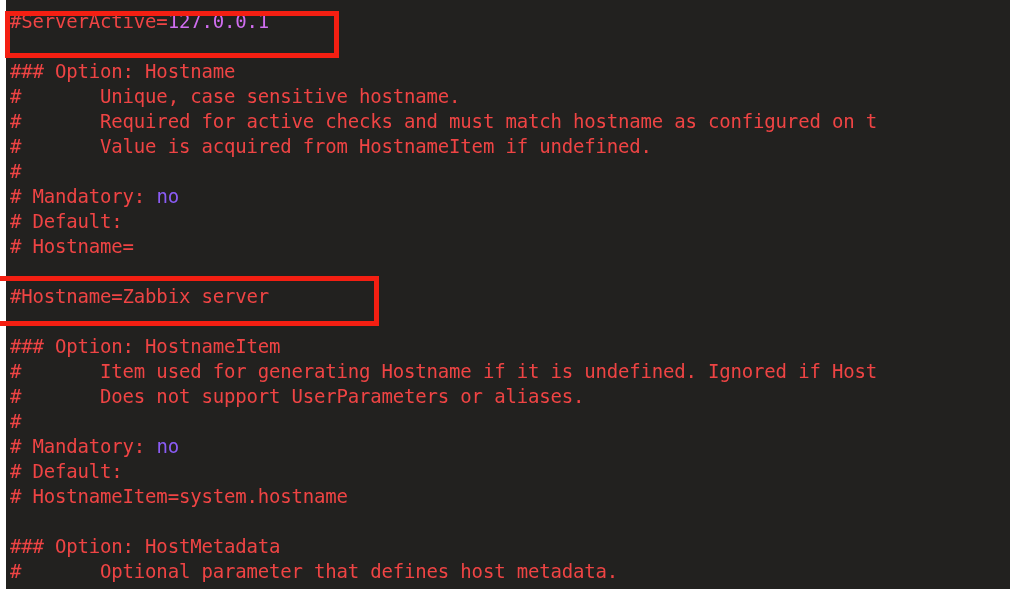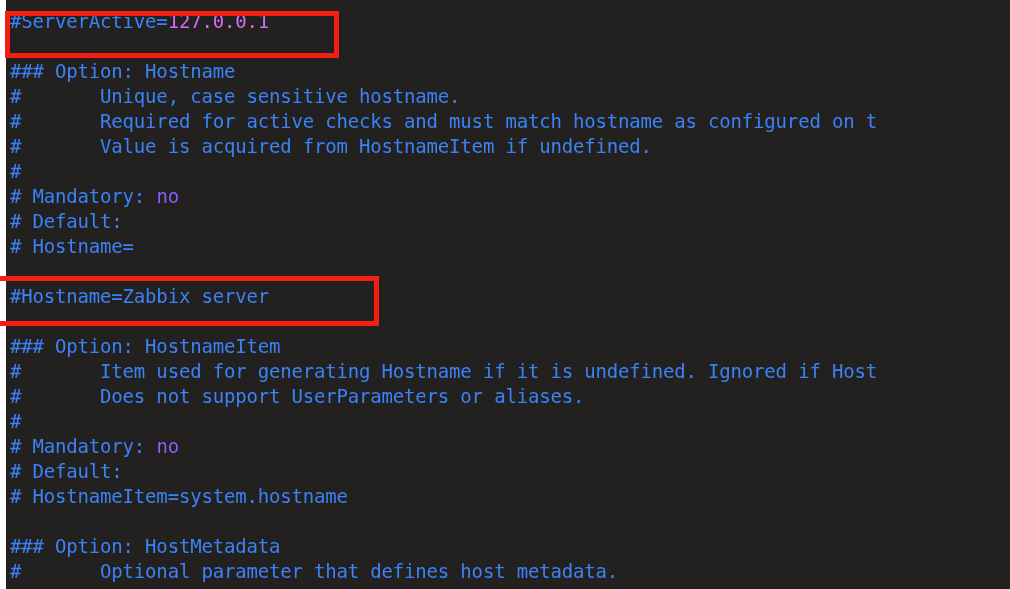--- a/index.html
+++ b/index.html
@@ -37,21 +37,21 @@
     letter-spacing: -0.18px;
     color: #e8e6e3;
     white-space: pre;
   }
   .line {
     height: 25px;
     white-space: pre;
   }
   .tok-num    { color: #d06ef0; }
   .tok-no     { color: #8b5cf6; }
-  .tok-plain  { color: #3b82f6; }
+  .tok-plain  { color: #ef4444; }
 
   .hl-box {
     position: absolute;
     border: 5px solid #f41f12;
     box-sizing: border-box;
     pointer-events: none;
     background: transparent;
   }
   #hl-serveractive {
     left: 5px;

